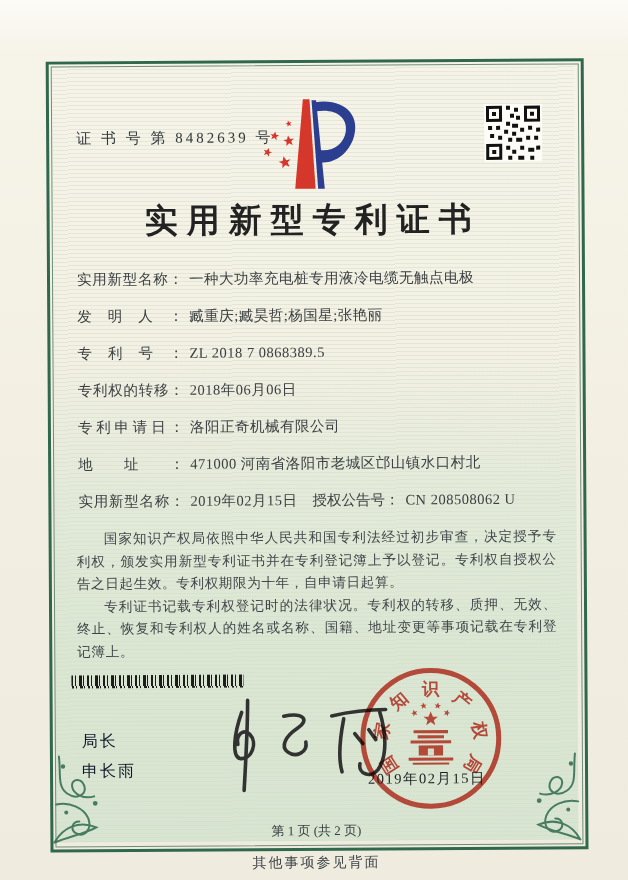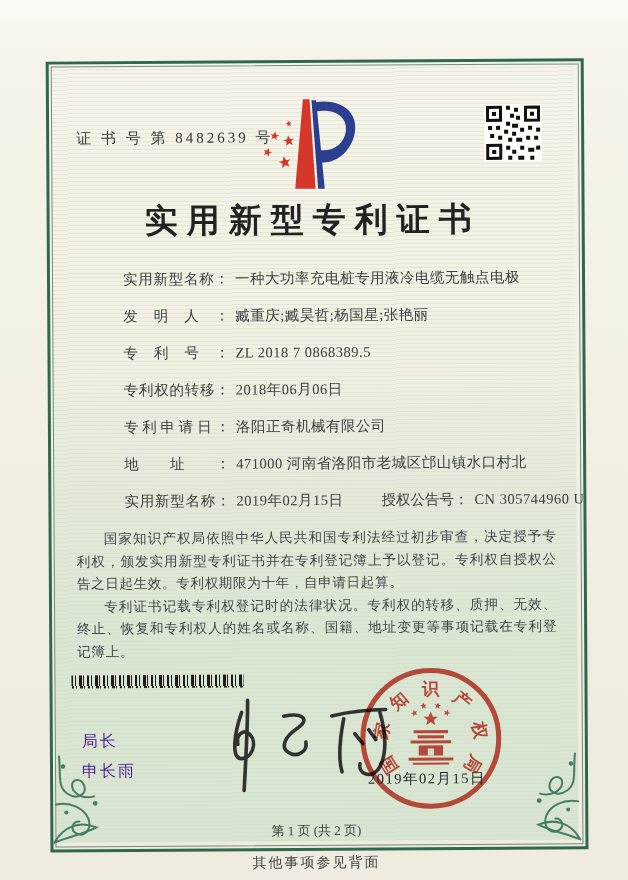--- a/index.html
+++ b/index.html
@@ -20,31 +20,31 @@
   }
   
   .cert-no{position:absolute;left:78px;top:128px;font-size:15px;letter-spacing:3px;color:#33383a;}
   .logo{position:absolute;left:254px;top:92px;}
   .qr{position:absolute;left:486px;top:105px;}
   .title{position:absolute;left:48px;top:198px;width:532px;text-align:center;
     font-size:33px;font-weight:bold;letter-spacing:9px;color:#222;}
   
   .fields{position:absolute;left:78px;top:268px;width:478px;font-size:14.5px;color:#3c4042;}
   .f-row{line-height:21px;margin-bottom:16px;white-space:nowrap;}
-  .f-label{display:inline-block;width:106px;text-align:justify;text-align-last:justify;vertical-align:top;margin-left:46px;}
+  .f-label{display:inline-block;width:106px;text-align:justify;text-align-last:justify;vertical-align:top;}
   .f-value{margin-left:6px;letter-spacing:.5px;}
-  .f-label2{margin-left:38px;text-align:right;}
+  .f-label2{margin-left:15px;text-align:right;}
   
   .paras{position:absolute;left:76px;top:527px;width:480px;font-size:13.6px;line-height:22.5px;
     text-align:justify;color:#41464a;}
   .paras p{margin:0;text-indent:2em;letter-spacing:.6px;}
   
   .barcode{position:absolute;left:70px;top:674px;width:172px;height:13px;
     background:repeating-linear-gradient(90deg,#1c1c1c 0 2px,transparent 2px 4px,#1c1c1c 4px 5px,transparent 5px 8px,#1c1c1c 8px 11px,transparent 11px 12px,#1c1c1c 12px 13px,transparent 13px 16px);}
-  .director{position:absolute;left:80px;top:730px;font-size:16px;letter-spacing:2px;color:#4c1d95;}
+  .director{position:absolute;left:80px;top:730px;font-size:16px;letter-spacing:2px;color:#0f172a;}
   .director div{margin-bottom:9px;}
   .signature{position:absolute;left:212px;top:694px;}
   .seal{position:absolute;left:353px;top:662px;mix-blend-mode:multiply;}
   .seal-date{position:absolute;left:366px;top:770px;font-size:14.5px;letter-spacing:1.5px;color:#1e2022;}
   .page-info{position:absolute;left:48px;top:822px;width:532px;text-align:center;font-size:13px;color:#3c4144;}
   .footer-note{position:absolute;left:48px;top:854px;width:532px;text-align:center;font-size:14px;color:#3f4448;letter-spacing:2px;}
   .flourish{position:absolute;}
   .fl-bl{left:49px;top:753px;}
   .fl-br{left:509px;top:753px;transform:scaleX(-1);}
 </style>
@@ -154,21 +154,21 @@
     <div class="f-row">
       <span class="f-label">专利权的转移：</span><span class="f-value">2018年06月06日</span>
     </div>
     <div class="f-row">
       <span class="f-label">专利申请日：</span><span class="f-value">洛阳正奇机械有限公司</span>
     </div>
     <div class="f-row">
       <span class="f-label">地址：</span><span class="f-value">471000 河南省洛阳市老城区邙山镇水口村北</span>
     </div>
     <div class="f-row">
-      <span class="f-label">实用新型名称：</span><span class="f-value">2019年02月15日</span><span class="f-label2">授权公告号：</span><span class="f-value">CN 305744960 U</span>
+      <span class="f-label">实用新型名称：</span><span class="f-value">2019年02月15日</span><span class="f-label2">授权公告号：</span><span class="f-value">CN 208508062 U</span>
     </div>
   </div>
 
   <div class="paras">
     <p>国家知识产权局依照中华人民共和国专利法经过初步审查，决定授予专利权，颁发实用新型专利证书并在专利登记簿上予以登记。专利权自授权公告之日起生效。专利权期限为十年，自申请日起算。</p>
     <p>专利证书记载专利权登记时的法律状况。专利权的转移、质押、无效、终止、恢复和专利权人的姓名或名称、国籍、地址变更等事项记载在专利登记簿上。</p>
   </div>
 
   <div class="barcode"></div>
 

